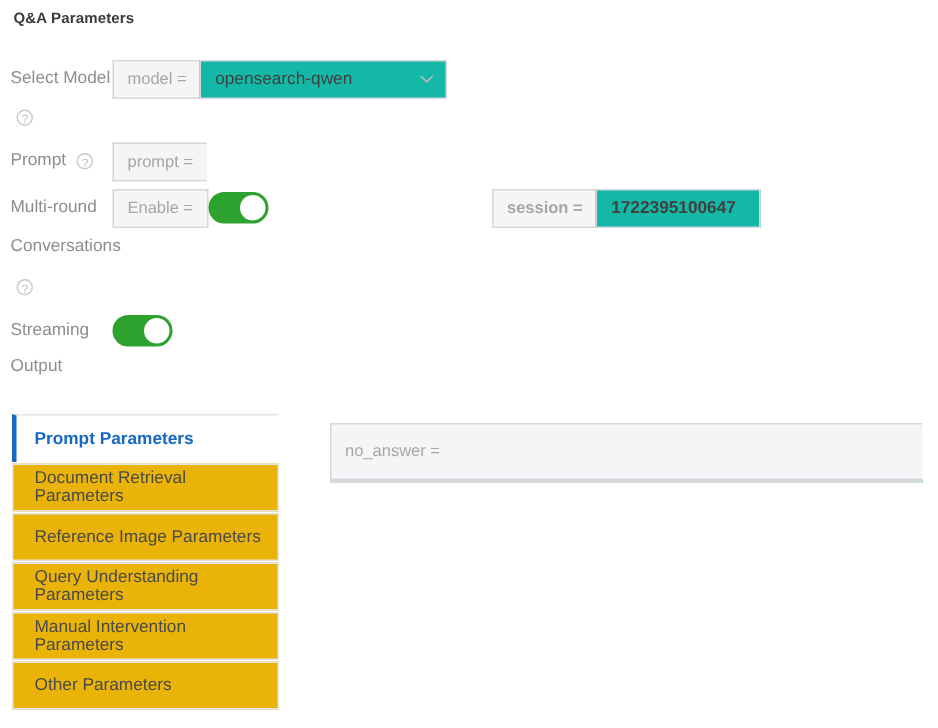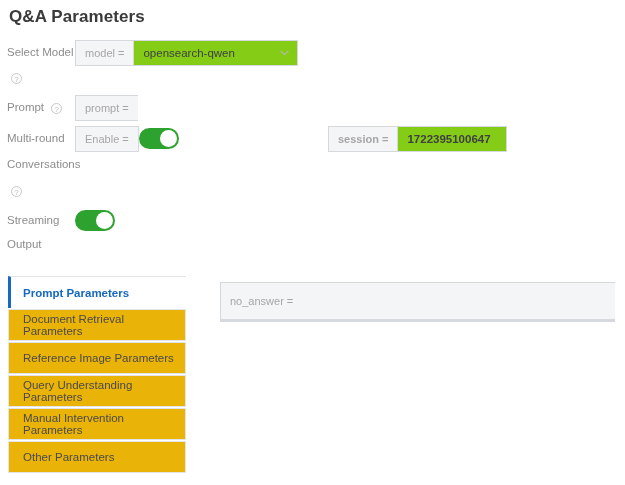--- a/index.html
+++ b/index.html
@@ -22,21 +22,21 @@
     width: 625px;
     height: 485px;
     box-sizing: border-box;
   }
 
   
   .page-title {
     position: absolute;
     left: 9px;
     top: 7px;
-    font-size: 17px;
+    font-size: 10px;
     font-weight: 600;
     color: #3a3a3a;
     letter-spacing: 0.1px;
   }
 
   
   .form-label {
     position: absolute;
     font-size: 11.5px;
     color: #8d8d8d;
@@ -75,21 +75,21 @@
     border-right: none;
     color: #a6a6a6;
     font-size: 11px;
     display: flex;
     align-items: center;
     padding: 12px 9px;
     box-sizing: border-box;
     white-space: nowrap;
   }
   .field {
-    background: #84cc16;
+    background: #14b8a6;
     border: 1px solid #d5d8dc;
     display: flex;
     align-items: center;
     padding: 0 9px;
     box-sizing: border-box;
     flex: 1 1 auto;
     position: relative;
     color: #404040;
     font-size: 11.5px;
     white-space: nowrap;

